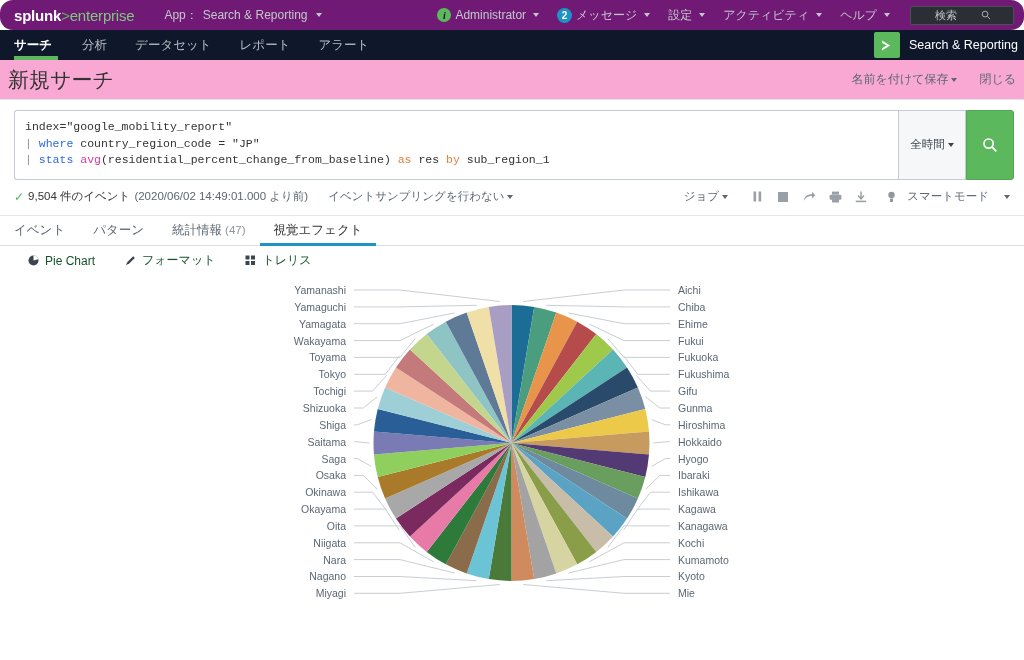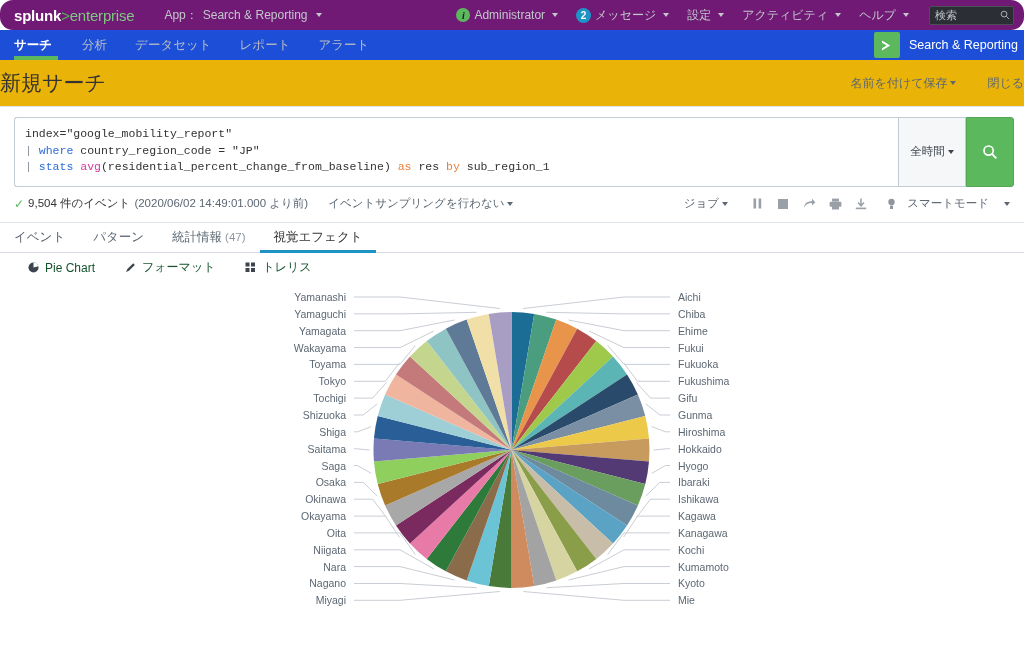--- a/index.html
+++ b/index.html
@@ -37,35 +37,35 @@
     color: #16191d; font-size: 10px; font-weight: bold; font-style: italic;
     display: inline-flex; align-items: center; justify-content: center;
     font-family: "Liberation Serif", serif;
   }
   .badge-n {
     width: 15px; height: 15px; border-radius: 50%; background: #1e93c6;
     color: #ffffff; font-size: 10px; font-weight: bold;
     display: inline-flex; align-items: center; justify-content: center;
   }
   .tb-search {
-    margin-left: 20px; width: 85px; height: 19px; background: #2b2f35;
+    margin-left: 20px; width: 104px; height: 19px; background: #2b2f35;
     border: 1px solid #4a5056; border-radius: 2px;
-    display: flex; align-items: center; padding: 0 3px; gap: 4px;
+    display: flex; align-items: center; padding: 0 22px; gap: 4px;
   }
   .tb-search input {
     background: transparent; border: none; outline: none;
     color: #c3c7cc; font-size: 11px; width: 100%;
     font-family: "Liberation Sans", sans-serif;
   }
   .tb-search input::placeholder { color: #c3c7cc; }
   .mag { width: 10px; height: 10px; flex: none; }
 
   
   .navbar {
-    height: 30px; background: #1d4ed8;
+    height: 30px; background: #0f172a;
     display: flex; align-items: stretch; padding-left: 14px;
     position: relative;
   }
   .nav-item {
     display: flex; align-items: center; padding: 0 14px;
     font-size: 12.5px; color: #b9bec4; position: relative; white-space: nowrap;
   }
   .nav-item:first-child { padding-left: 0; padding-right: 16px; }
   .nav-item.active { color: #ffffff; font-weight: bold; }
   .nav-item.active::after {
@@ -75,25 +75,25 @@
   .nav-right { margin-left: auto; display: flex; align-items: center;
     padding-right: 6px; gap: 9px; }
   .app-badge {
     width: 26px; height: 26px; background: #5cb85c; border-radius: 2px;
     display: flex; align-items: center; justify-content: center;
   }
   .app-name { font-size: 12.5px; color: #ffffff; white-space: nowrap; }
 
   
   .titlebar {
-    height: 47px; background: #eab308; border-bottom: 1px solid #e1e6eb;
-    display: flex; align-items: center; padding: 0 0;
+    height: 40px; background: #f9a8d4; border-bottom: 1px solid #e1e6eb;
+    display: flex; align-items: center; padding: 0 8px;
   }
   .page-title { font-size: 21px; color: #333333; font-weight: normal; }
-  .titlebar-actions { margin-left: auto; display: flex; align-items: flex-start; gap: 31px; }
+  .titlebar-actions { margin-left: auto; display: flex; align-items: flex-start; gap: 22px; }
   .link-act { font-size: 12px; color: #5c6773; white-space: nowrap; }
 
   
   .searchpanel { background: #ffffff; padding: 10px 10px 0 14px; }
   .searchrow { display: flex; align-items: stretch; }
   .spl-box {
     flex: 1; border: 1px solid #c3cbd4; border-right: none;
     border-radius: 3px 0 0 3px; background: #ffffff;
     padding: 8px 10px 10px 10px; min-height: 60px;
   }

